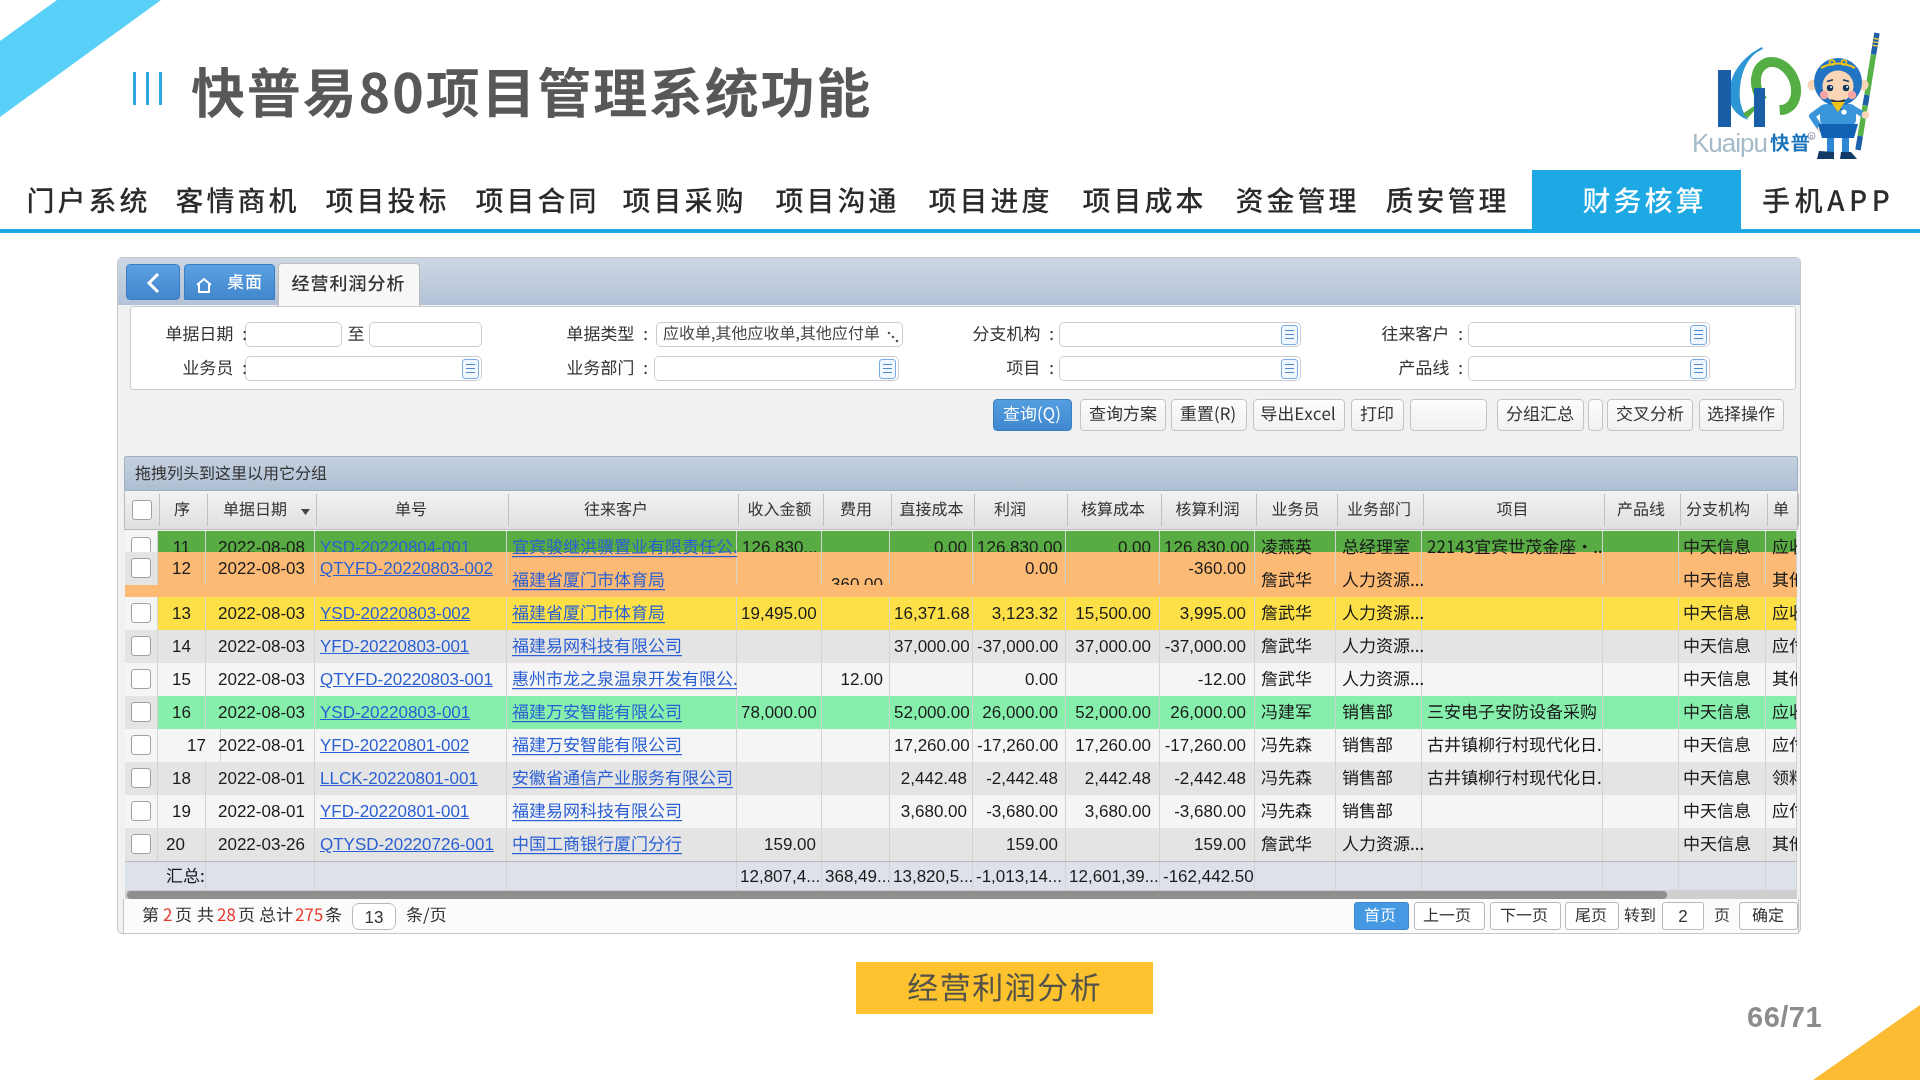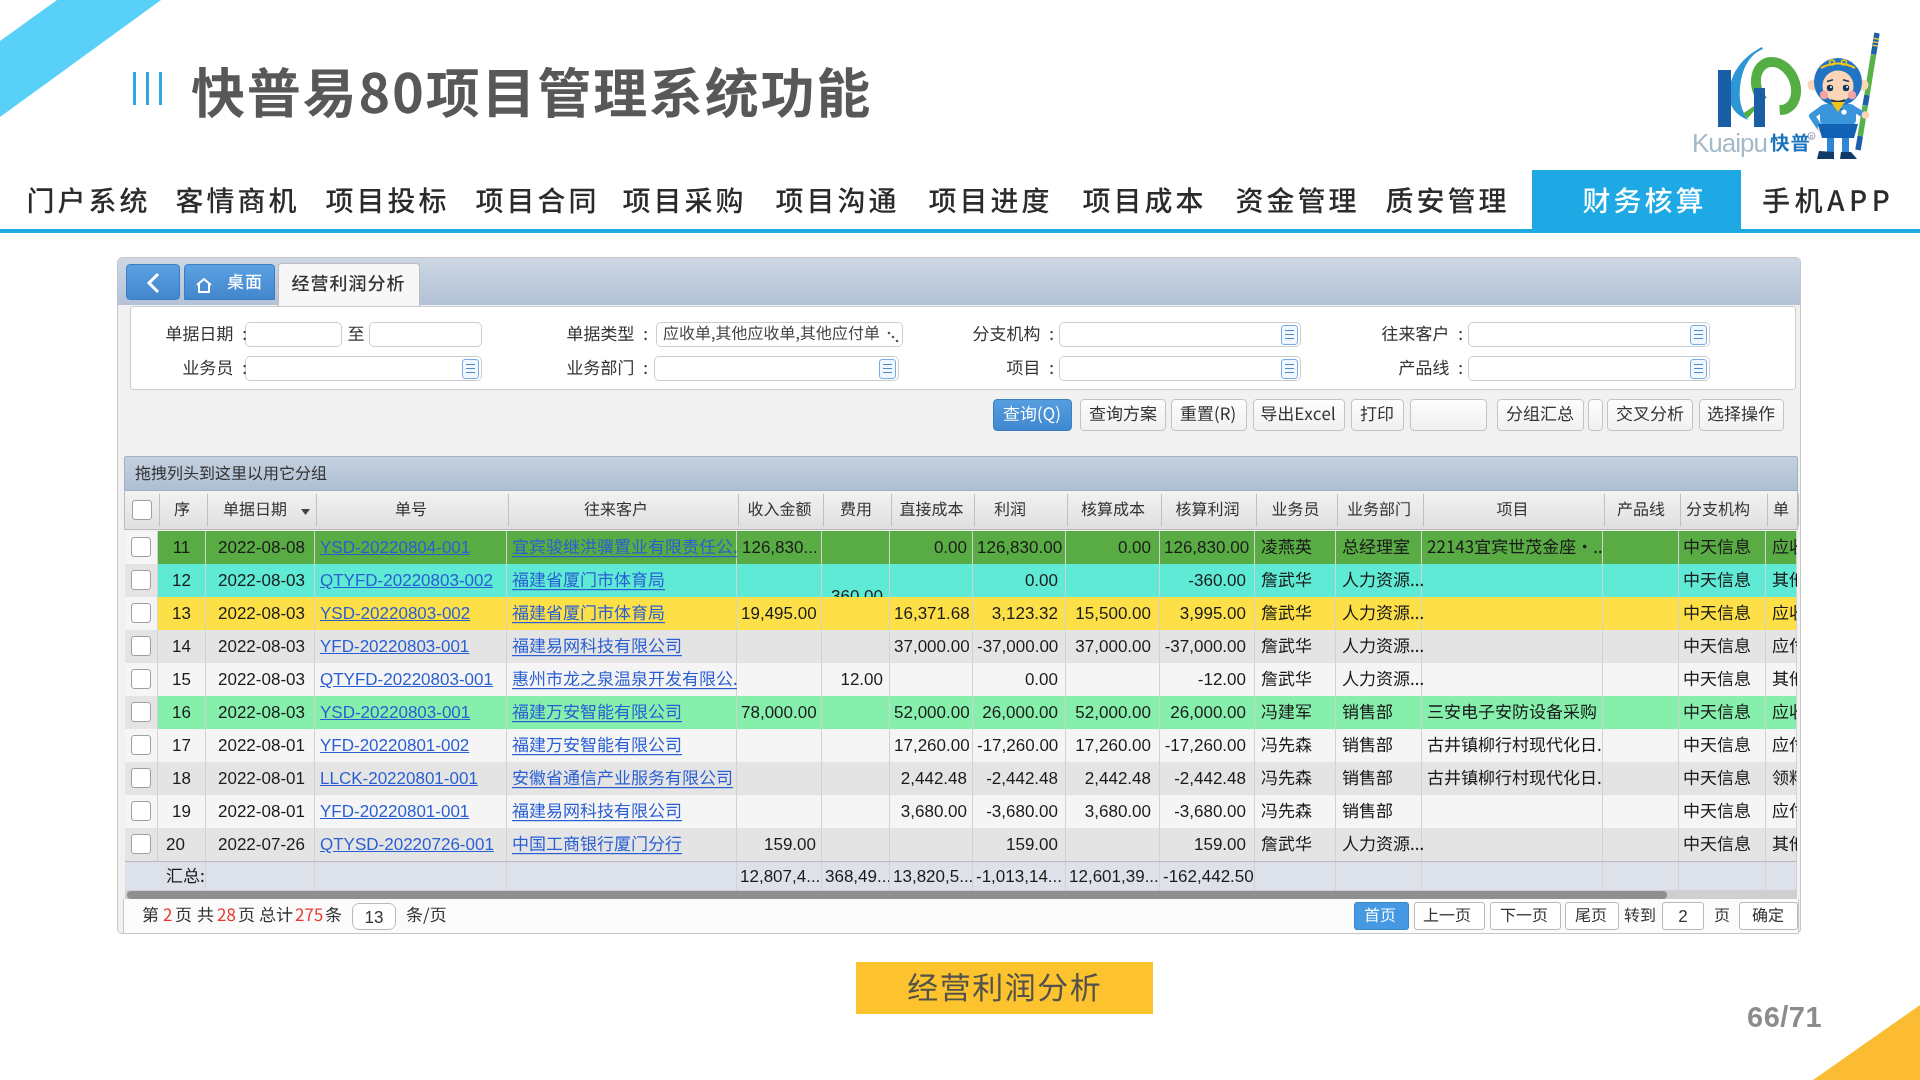--- a/index.html
+++ b/index.html
@@ -171,21 +171,21 @@
     <div class="cell num" style="left:848px;width:93px;padding:0 7px 0 4px">126,830.00</div>
     <div class="cell num" style="left:941px;width:94px;padding:0 8px 0 4px">0.00</div>
     <div class="cell num" style="left:1035px;width:95px;padding:0 8px 0 4px">126,830.00</div>
     <div class="cell lft" style="left:1130px;width:81px;padding:0 6px 0 6px"></div>
     <div class="cell lft" style="left:1211px;width:86px;padding:0 6px 0 6px"></div>
     <div class="cell lft" style="left:1297px;width:181px;padding:0 6px 0 6px"></div>
     <div class="cell lft" style="left:1478px;width:76px;padding:0 6px 0 6px"></div>
     <div class="cell lft" style="left:1554px;width:87px;padding:0 6px 0 6px"></div>
     <div class="cell lft" style="left:1641px;width:31px;padding:0 6px 0 6px"></div>
   </div>
-<div class="trow" style="top:564px;background:#5eead4">
+<div class="trow" style="top:552px;background:#fdba74">
     <div class="cell" style="left:0;width:33px;background:#e4e4e4"><span class="ckb"></span></div>
     <div class="cell ctr" style="left:33px;width:48px;padding:0 0px 0 0px">12</div>
     <div class="cell lft" style="left:81px;width:109px;padding:0 6px 0 12px">2022-08-03</div>
     <div class="cell lft" style="left:190px;width:192px;padding:0 6px 0 5px"><span class="lnk">QTYFD-20220803-002</span></div>
     <div class="cell lft" style="left:382px;width:230px;padding:0 6px 0 4px"></div>
     <div class="cell num" style="left:612px;width:85px;padding:0 5px 0 4px"></div>
     <div class="cell num" style="left:697px;width:68px;padding:16px 6px 0 4px">360.00</div>
     <div class="cell num" style="left:765px;width:83px;padding:0 5px 0 4px"></div>
     <div class="cell num" style="left:848px;width:93px;padding:0 7px 0 4px">0.00</div>
     <div class="cell num" style="left:941px;width:94px;padding:0 8px 0 4px"></div>
@@ -268,21 +268,21 @@
     <div class="cell num" style="left:1035px;width:95px;padding:0 8px 0 4px">26,000.00</div>
     <div class="cell lft" style="left:1130px;width:81px;padding:0 6px 0 6px"></div>
     <div class="cell lft" style="left:1211px;width:86px;padding:0 6px 0 6px"></div>
     <div class="cell lft" style="left:1297px;width:181px;padding:0 6px 0 6px"></div>
     <div class="cell lft" style="left:1478px;width:76px;padding:0 6px 0 6px"></div>
     <div class="cell lft" style="left:1554px;width:87px;padding:0 6px 0 6px"></div>
     <div class="cell lft" style="left:1641px;width:31px;padding:0 6px 0 6px"></div>
   </div>
 <div class="trow" style="top:729px;background:#f5f5f5">
     <div class="cell" style="left:0;width:33px;background:#f5f5f5"><span class="ckb"></span></div>
-    <div class="cell ctr" style="left:33px;width:48px;padding:0 0px 0 0px">17</div>
+    <div class="cell ctr" style="left:48px;width:48px;padding:0 0px 0 0px">17</div>
     <div class="cell lft" style="left:81px;width:109px;padding:0 6px 0 12px">2022-08-01</div>
     <div class="cell lft" style="left:190px;width:192px;padding:0 6px 0 5px"><span class="lnk">YFD-20220801-002</span></div>
     <div class="cell lft" style="left:382px;width:230px;padding:0 6px 0 4px"></div>
     <div class="cell num" style="left:612px;width:85px;padding:0 5px 0 4px"></div>
     <div class="cell num" style="left:697px;width:68px;padding:0 6px 0 4px"></div>
     <div class="cell num" style="left:765px;width:83px;padding:0 5px 0 4px">17,260.00</div>
     <div class="cell num" style="left:848px;width:93px;padding:0 7px 0 4px">-17,260.00</div>
     <div class="cell num" style="left:941px;width:94px;padding:0 8px 0 4px">17,260.00</div>
     <div class="cell num" style="left:1035px;width:95px;padding:0 8px 0 4px">-17,260.00</div>
     <div class="cell lft" style="left:1130px;width:81px;padding:0 6px 0 6px"></div>
@@ -326,21 +326,21 @@
     <div class="cell lft" style="left:1130px;width:81px;padding:0 6px 0 6px"></div>
     <div class="cell lft" style="left:1211px;width:86px;padding:0 6px 0 6px"></div>
     <div class="cell lft" style="left:1297px;width:181px;padding:0 6px 0 6px"></div>
     <div class="cell lft" style="left:1478px;width:76px;padding:0 6px 0 6px"></div>
     <div class="cell lft" style="left:1554px;width:87px;padding:0 6px 0 6px"></div>
     <div class="cell lft" style="left:1641px;width:31px;padding:0 6px 0 6px"></div>
   </div>
 <div class="trow" style="top:828px;background:#e4e4e4">
     <div class="cell" style="left:0;width:33px;background:#e4e4e4"><span class="ckb"></span></div>
     <div class="cell ctr" style="left:33px;width:48px;padding:0 12px 0 0px">20</div>
-    <div class="cell lft" style="left:81px;width:109px;padding:0 6px 0 12px">2022-07-26</div>
+    <div class="cell lft" style="left:81px;width:109px;padding:0 6px 0 12px">2022-03-26</div>
     <div class="cell lft" style="left:190px;width:192px;padding:0 6px 0 5px"><span class="lnk">QTYSD-20220726-001</span></div>
     <div class="cell lft" style="left:382px;width:230px;padding:0 6px 0 4px"></div>
     <div class="cell num" style="left:612px;width:85px;padding:0 5px 0 4px">159.00</div>
     <div class="cell num" style="left:697px;width:68px;padding:0 6px 0 4px"></div>
     <div class="cell num" style="left:765px;width:83px;padding:0 5px 0 4px"></div>
     <div class="cell num" style="left:848px;width:93px;padding:0 7px 0 4px">159.00</div>
     <div class="cell num" style="left:941px;width:94px;padding:0 8px 0 4px"></div>
     <div class="cell num" style="left:1035px;width:95px;padding:0 8px 0 4px">159.00</div>
     <div class="cell lft" style="left:1130px;width:81px;padding:0 6px 0 6px"></div>
     <div class="cell lft" style="left:1211px;width:86px;padding:0 6px 0 6px"></div>

